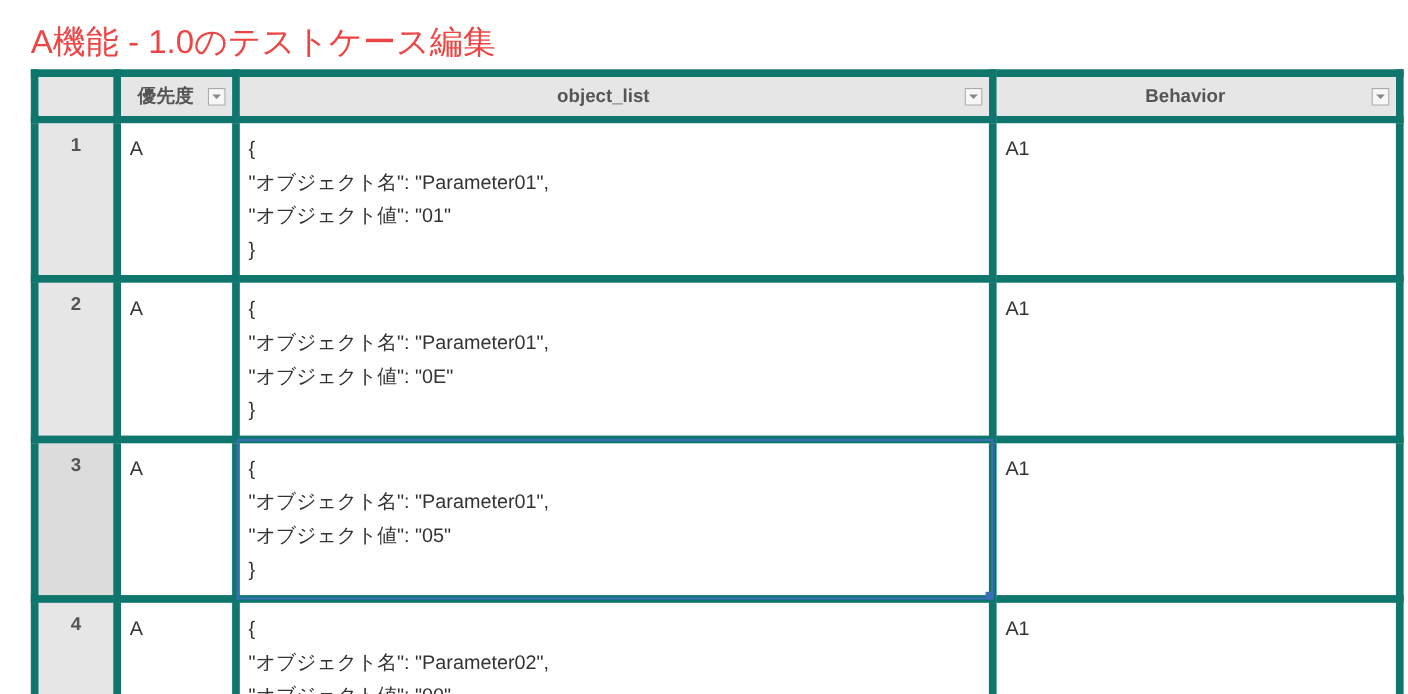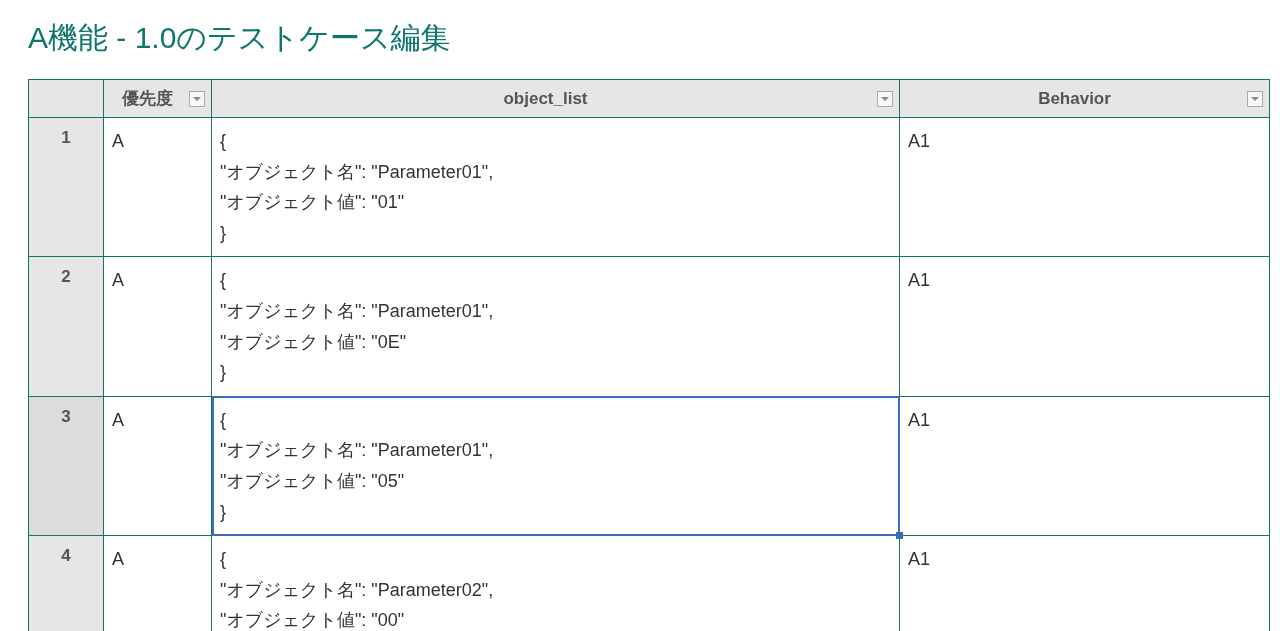--- a/index.html
+++ b/index.html
@@ -6,30 +6,30 @@
     body {
       font-family: "Meiryo", "Hiragino Kaku Gothic Pro", -apple-system, sans-serif;
       background: #fff;
       color: #333;
       padding: 18px 28px 0 28px;
       overflow: hidden;
     }
     h1.title {
       font-size: 30px;
       font-weight: 400;
-      color: #0f766e;
-      margin: 0 0 20px 0;
+      color: #ef4444;
+      margin: 0 0 4px 0;
     }
     .grid {
       width: 100%;
       border-collapse: collapse;
       table-layout: fixed;
     }
     .grid th, .grid td {
-      border: 1px solid #0f766e;
+      border: 7px solid #0f766e;
       vertical-align: top;
       text-align: left;
     }
     .grid thead th {
       background: #e6e6e6;
       font-weight: 700;
       font-size: 17px;
       color: #555;
       height: 38px;
       position: relative;

